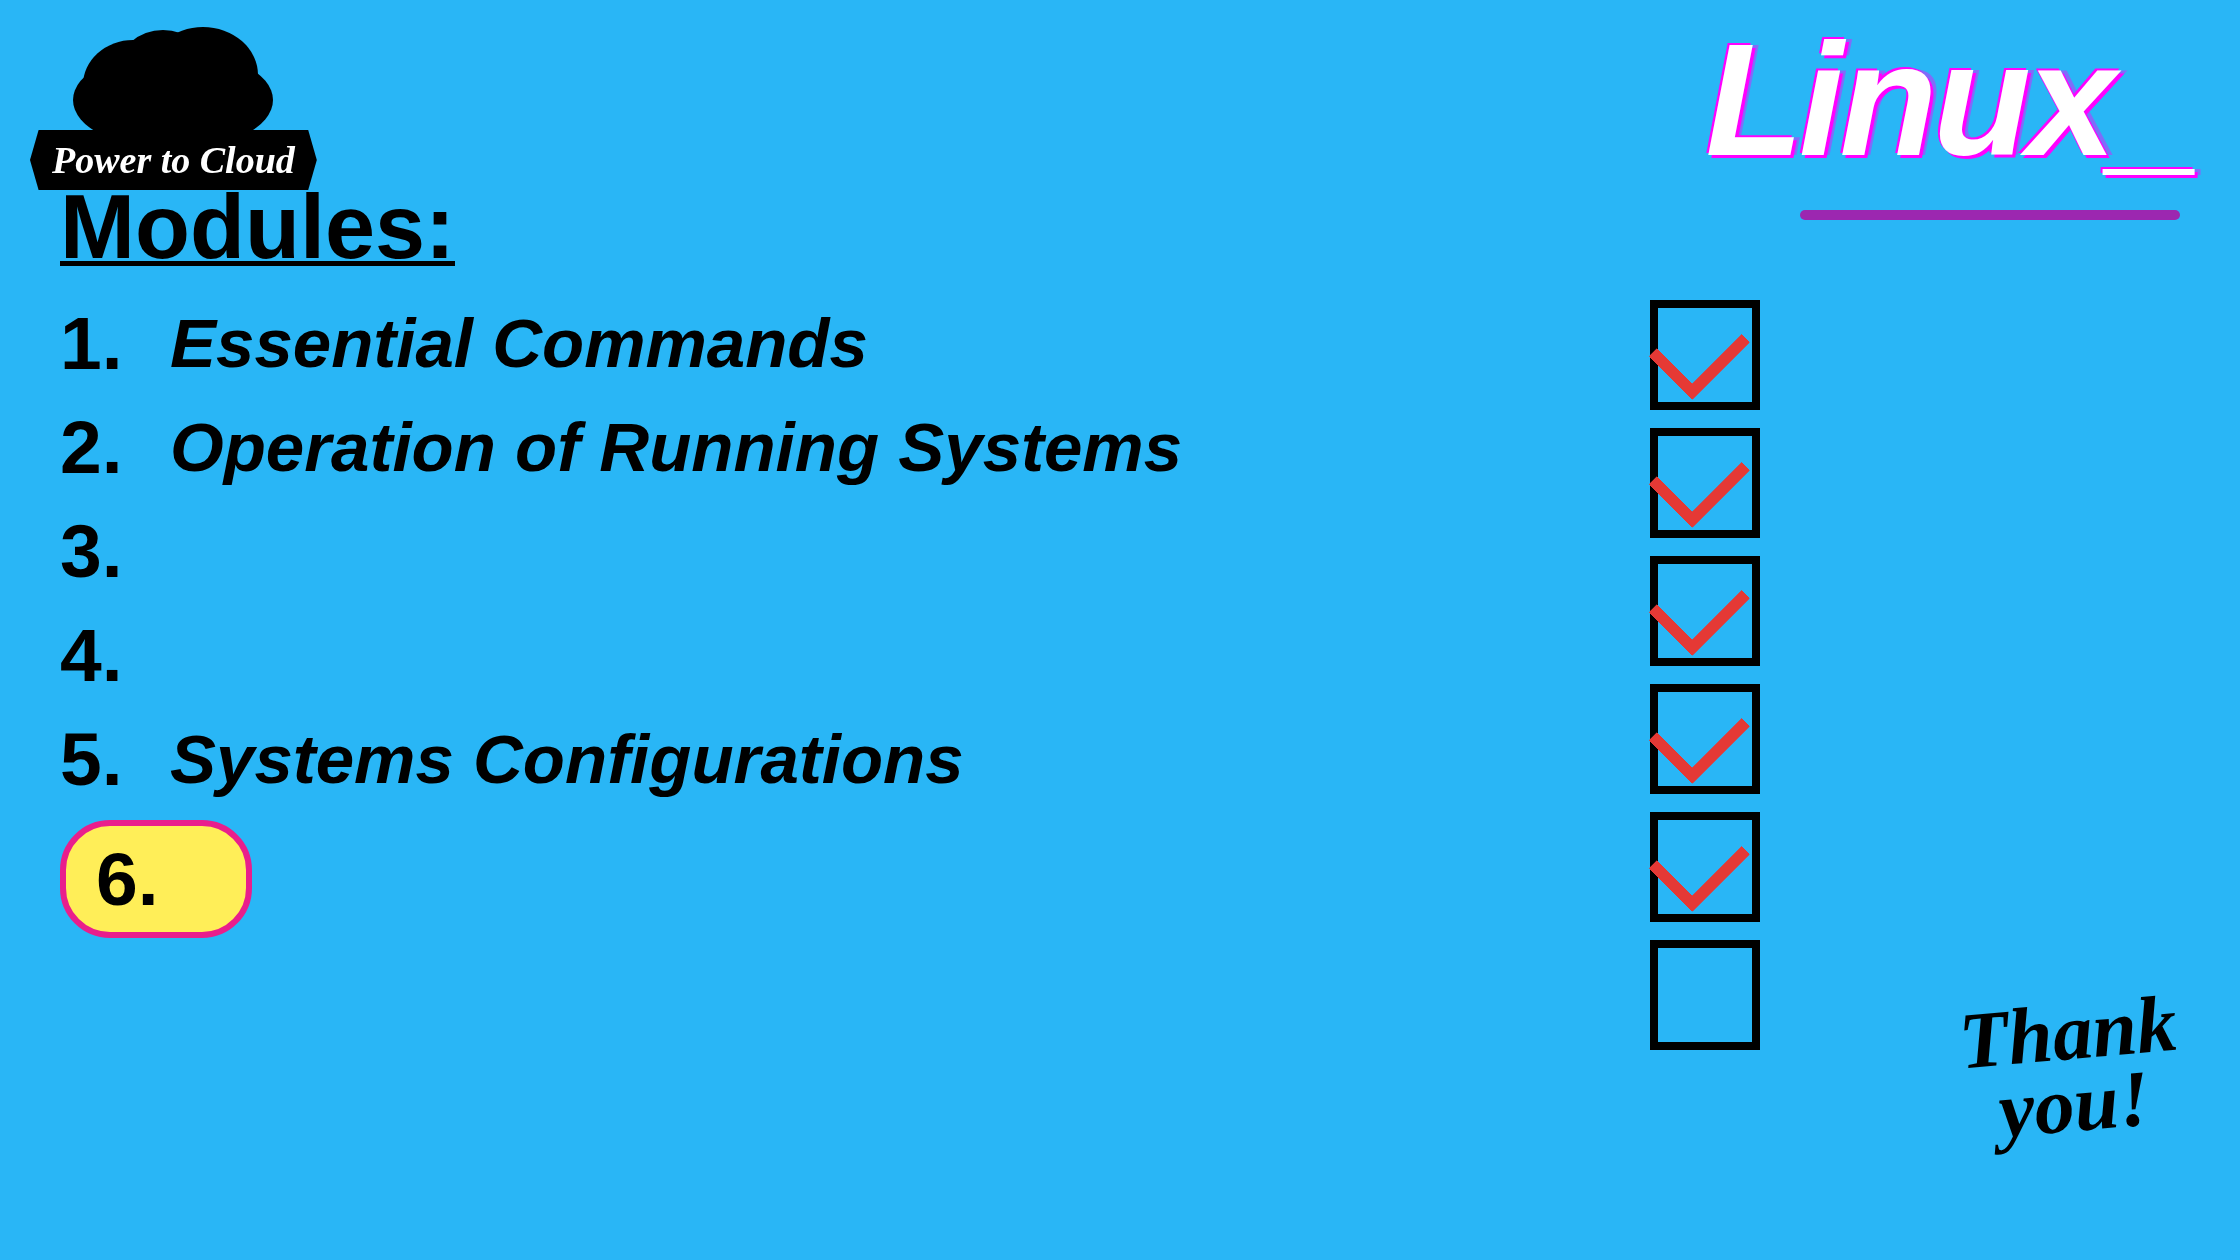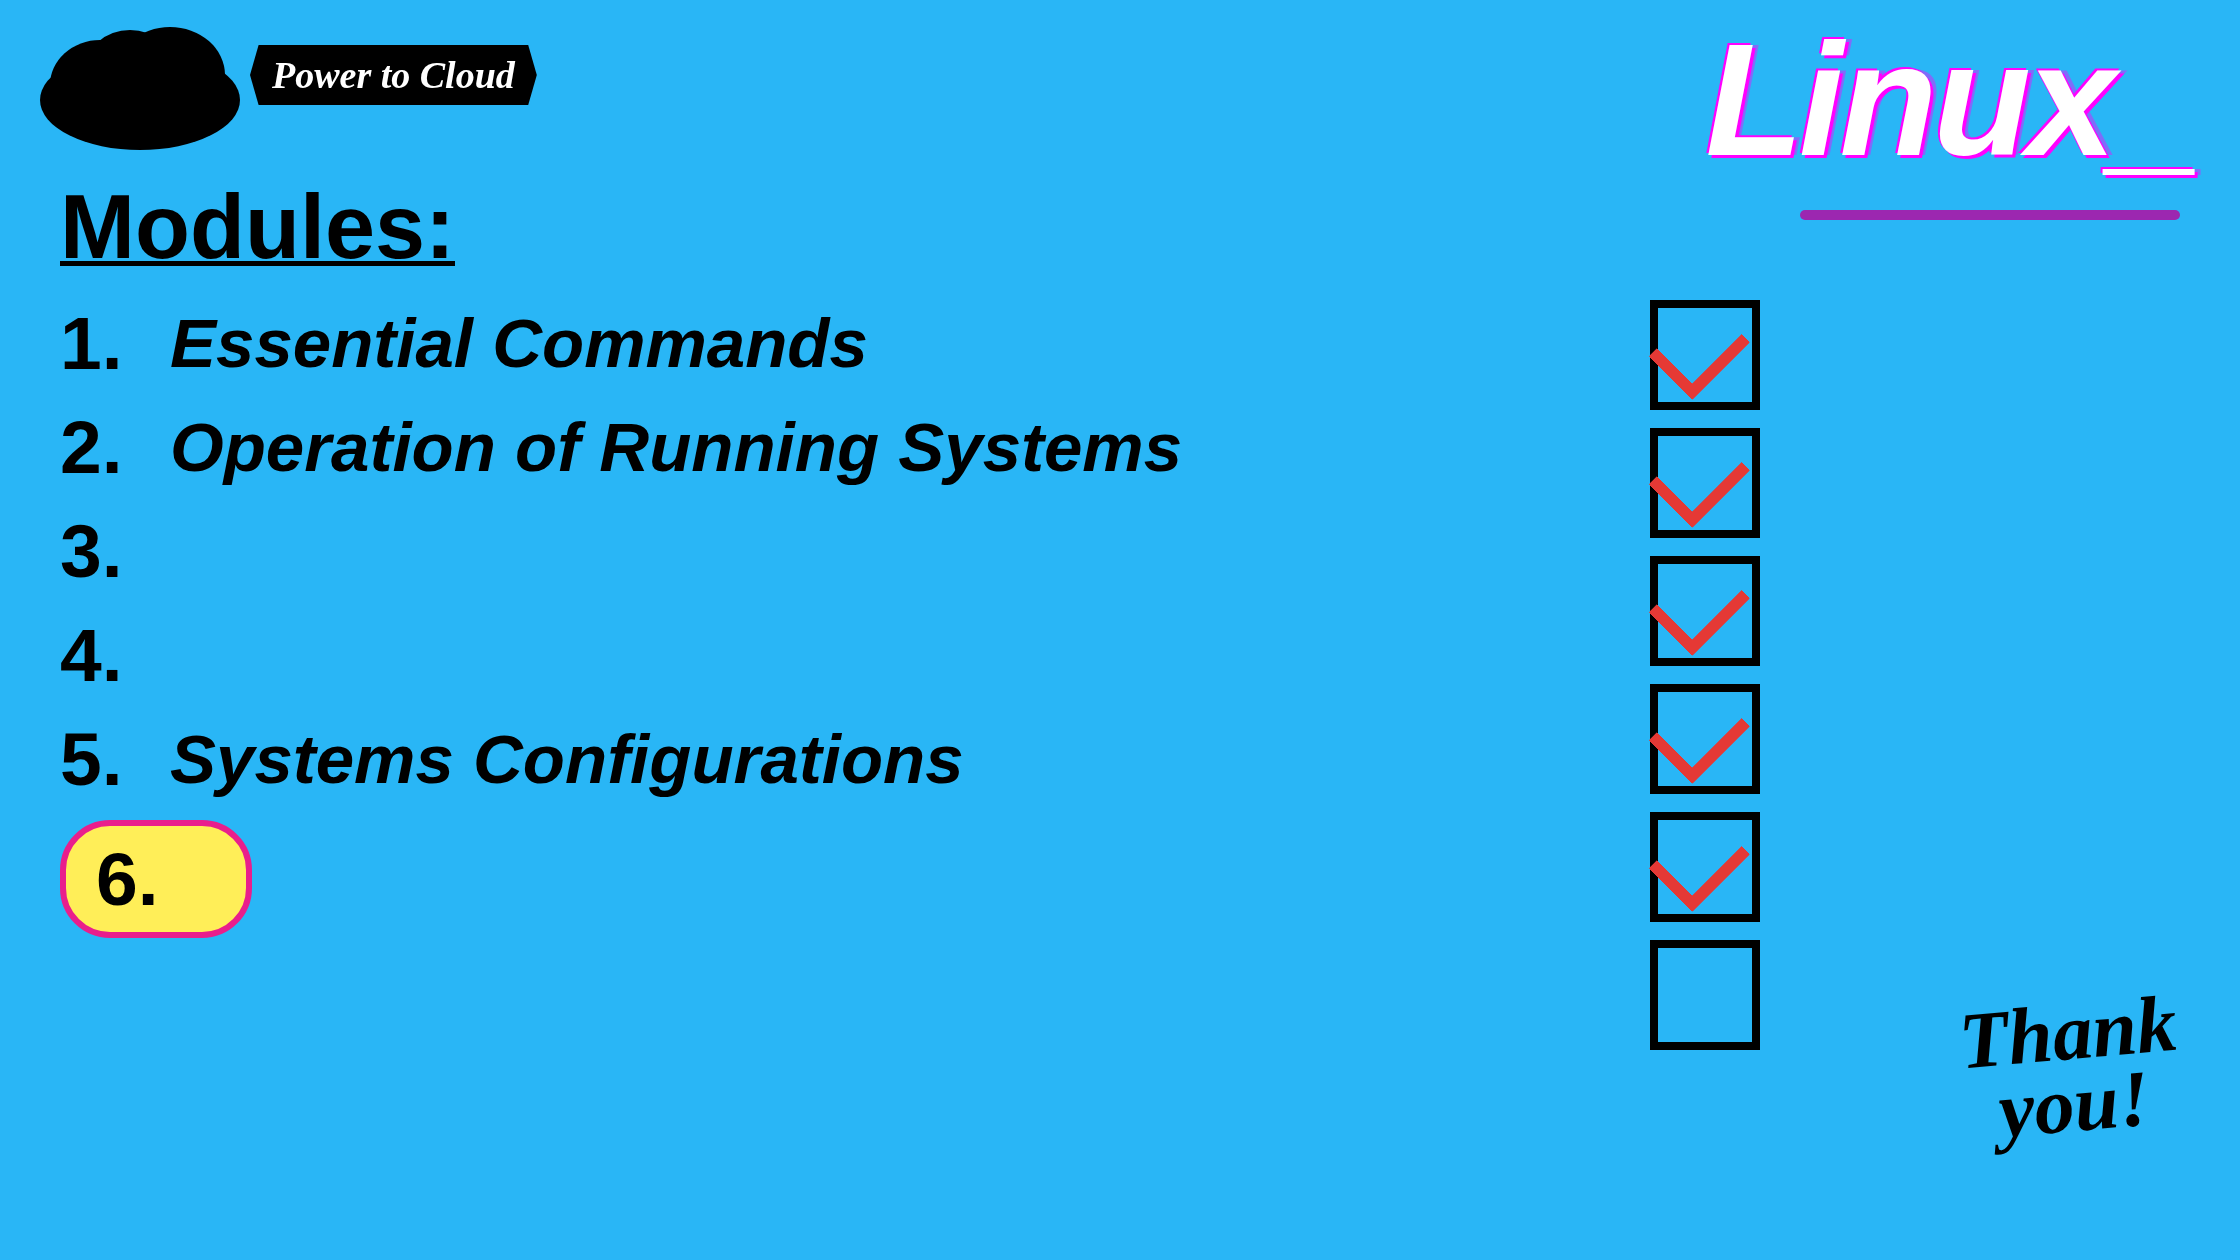--- a/index.html
+++ b/index.html
@@ -12,21 +12,21 @@
       overflow: hidden;
       position: relative;
     }
 
     
     .logo-container {
       position: absolute;
       top: 20px;
       left: 30px;
       display: flex;
-      flex-direction: row;
+      flex-direction: column;
       align-items: center;
     }
 
     .cloud-shape {
       width: 220px;
       height: 130px;
       position: relative;
     }
 
     .logo-banner {

